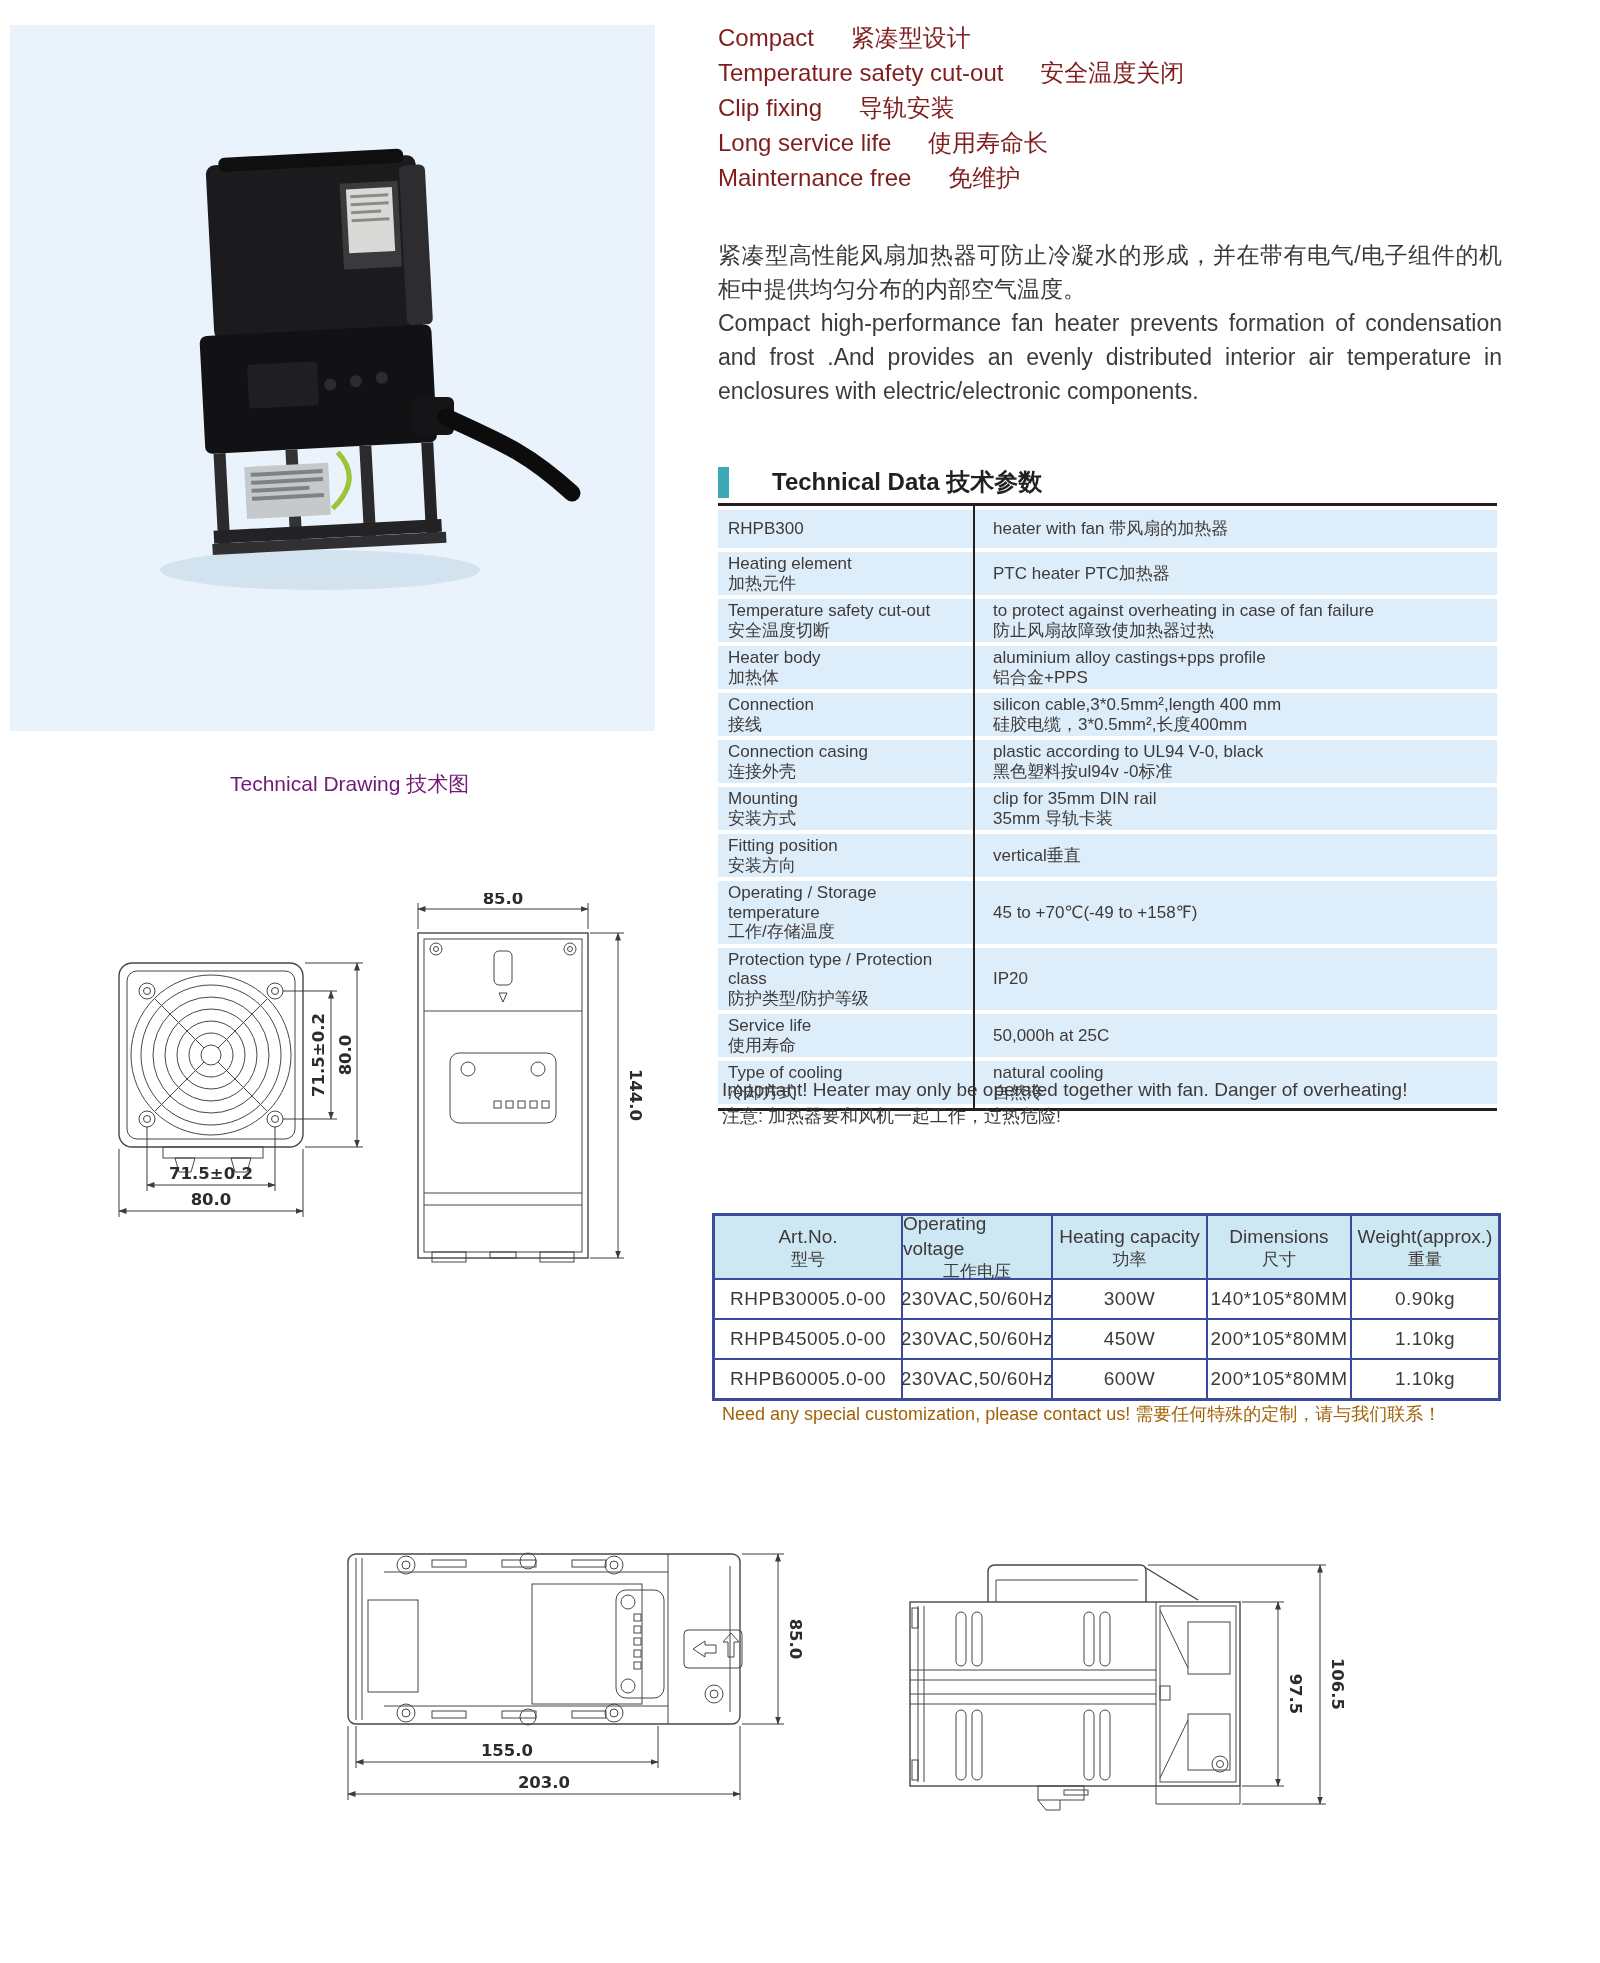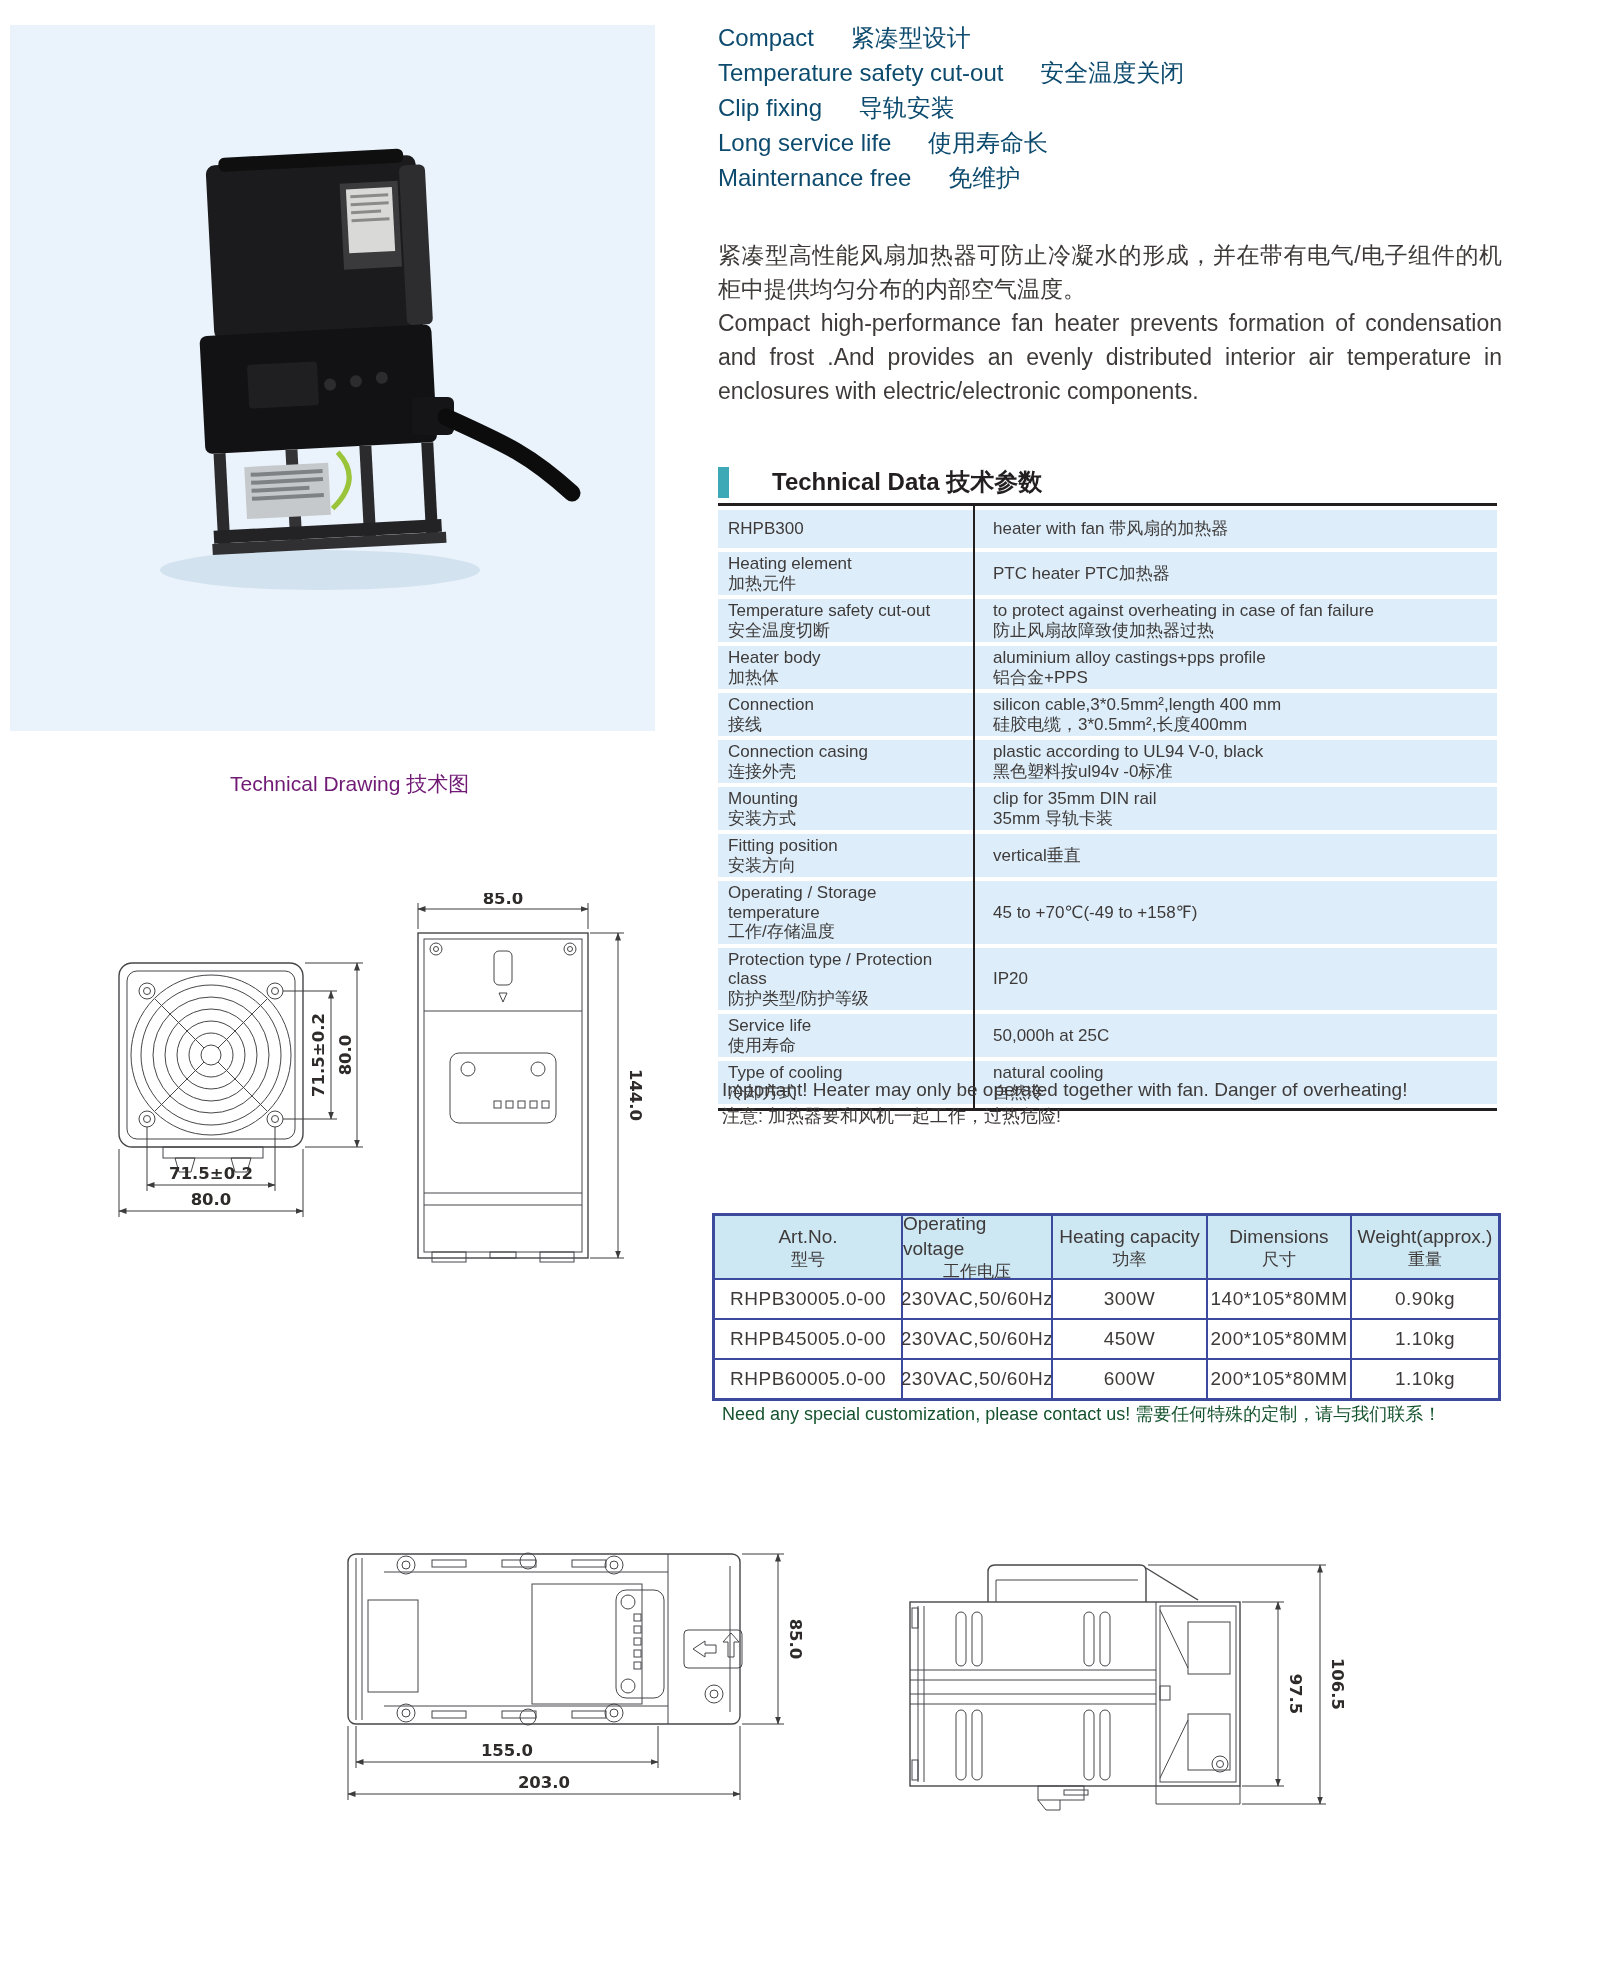--- a/index.html
+++ b/index.html
@@ -6,21 +6,21 @@
   * { margin:0; padding:0; box-sizing:border-box; }
   html,body { background:#ffffff; }
   body { font-family:"Liberation Sans","DejaVu Sans",sans-serif; color:#3e3a39; }
   .page { position:relative; width:1600px; height:1963px; background:#ffffff; overflow:hidden; }
 
   
   .photo-box { position:absolute; left:10px; top:25px; width:645px; height:706px; background:#eaf3fb; }
 
   
   .features { position:absolute; left:718px; top:20px; }
-  .feat { font-size:24px; line-height:35px; color:#0c4a6e; }
+  .feat { font-size:24px; line-height:35px; color:#7f1d1d; }
   .feat .zh { margin-left:30px; }
 
   
   .desc { position:absolute; left:718px; top:238px; width:784px; }
   .desc p { font-size:23px; line-height:34px; text-align:justify; color:#3e3a39; }
 
   
   .tech-title-row { position:absolute; left:718px; top:466px; display:flex; align-items:center; }
   .teal-bar { display:inline-block; width:11px; height:31px; background:#3da9b6; margin-right:11px; }
   .tech-title { font-size:24px; font-weight:bold; color:#231f20;margin-left:32px; }
@@ -50,21 +50,21 @@
   .ph-cell { background:#cde7f3; border-left:2px solid #3b4a9c; height:62px;
              display:flex; flex-direction:column; align-items:center; justify-content:center; }
   .ph-cell:first-child { border-left:none; }
   .ph-cell div { font-size:19px; line-height:25px; color:#3e3a39; }
   .ph-cell div:nth-child(2) { font-size:17px; line-height:22px; }
   .prod-row { border-top:2px solid #3b4a9c; }
   .pd-cell { border-left:2px solid #3b4a9c; height:38px; display:flex; align-items:center; justify-content:center;
              font-size:19px; letter-spacing:0.5px; color:#3e3a39; background:#ffffff; }
   .pd-cell:first-child { border-left:none; }
 
-  .custom-note { position:absolute; left:722px; top:1402px; font-size:18px; color:#14532d; }
+  .custom-note { position:absolute; left:722px; top:1402px; font-size:18px; color:#a16207; }
 
   
   .draw { position:absolute; }
   .d-front { left:105px; top:945px; }
   .d-side  { left:398px; top:893px; }
   .d-top   { left:332px; top:1538px; }
   .d-rear  { left:888px; top:1538px; }
   svg .ln   { fill:none; stroke:#47474a; stroke-width:1.4; }
   svg .ln2  { fill:none; stroke:#47474a; stroke-width:1; }
   svg .dim  { fill:none; stroke:#3c3c3e; stroke-width:1; }

